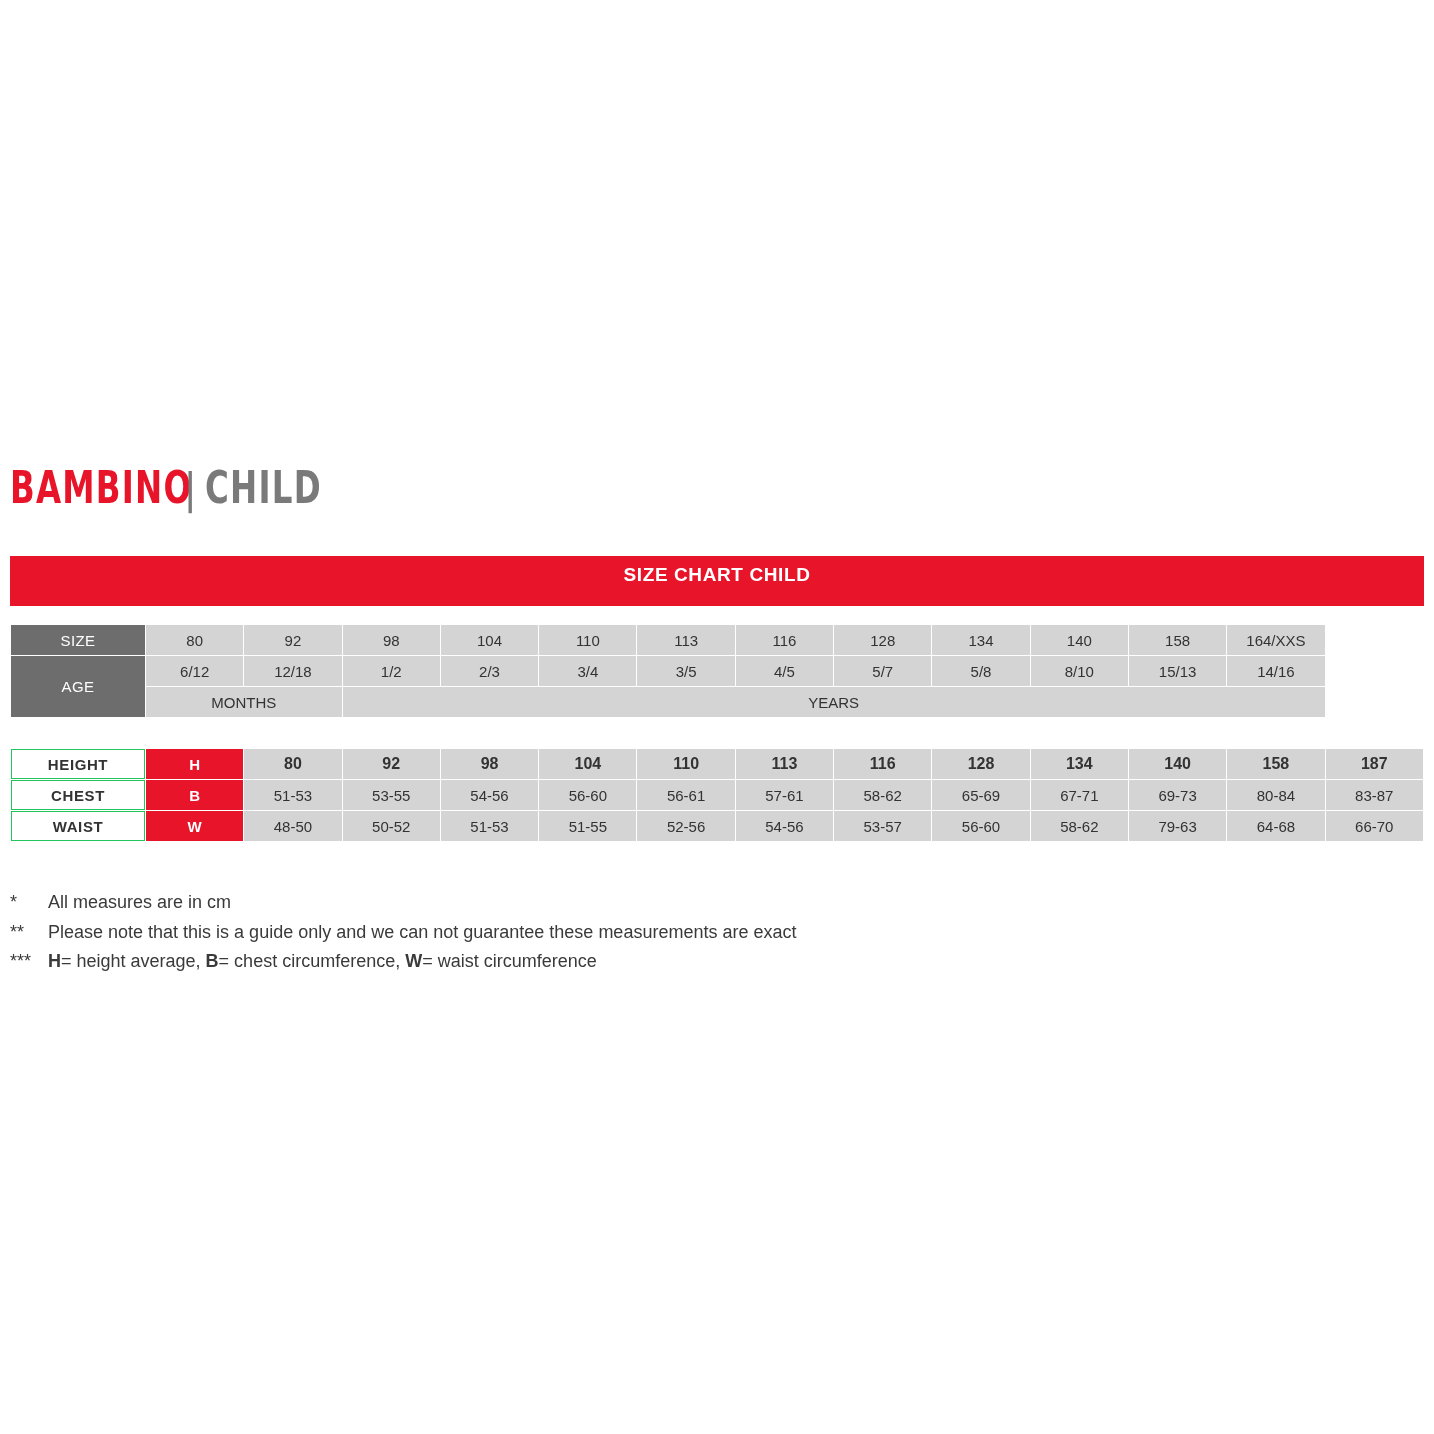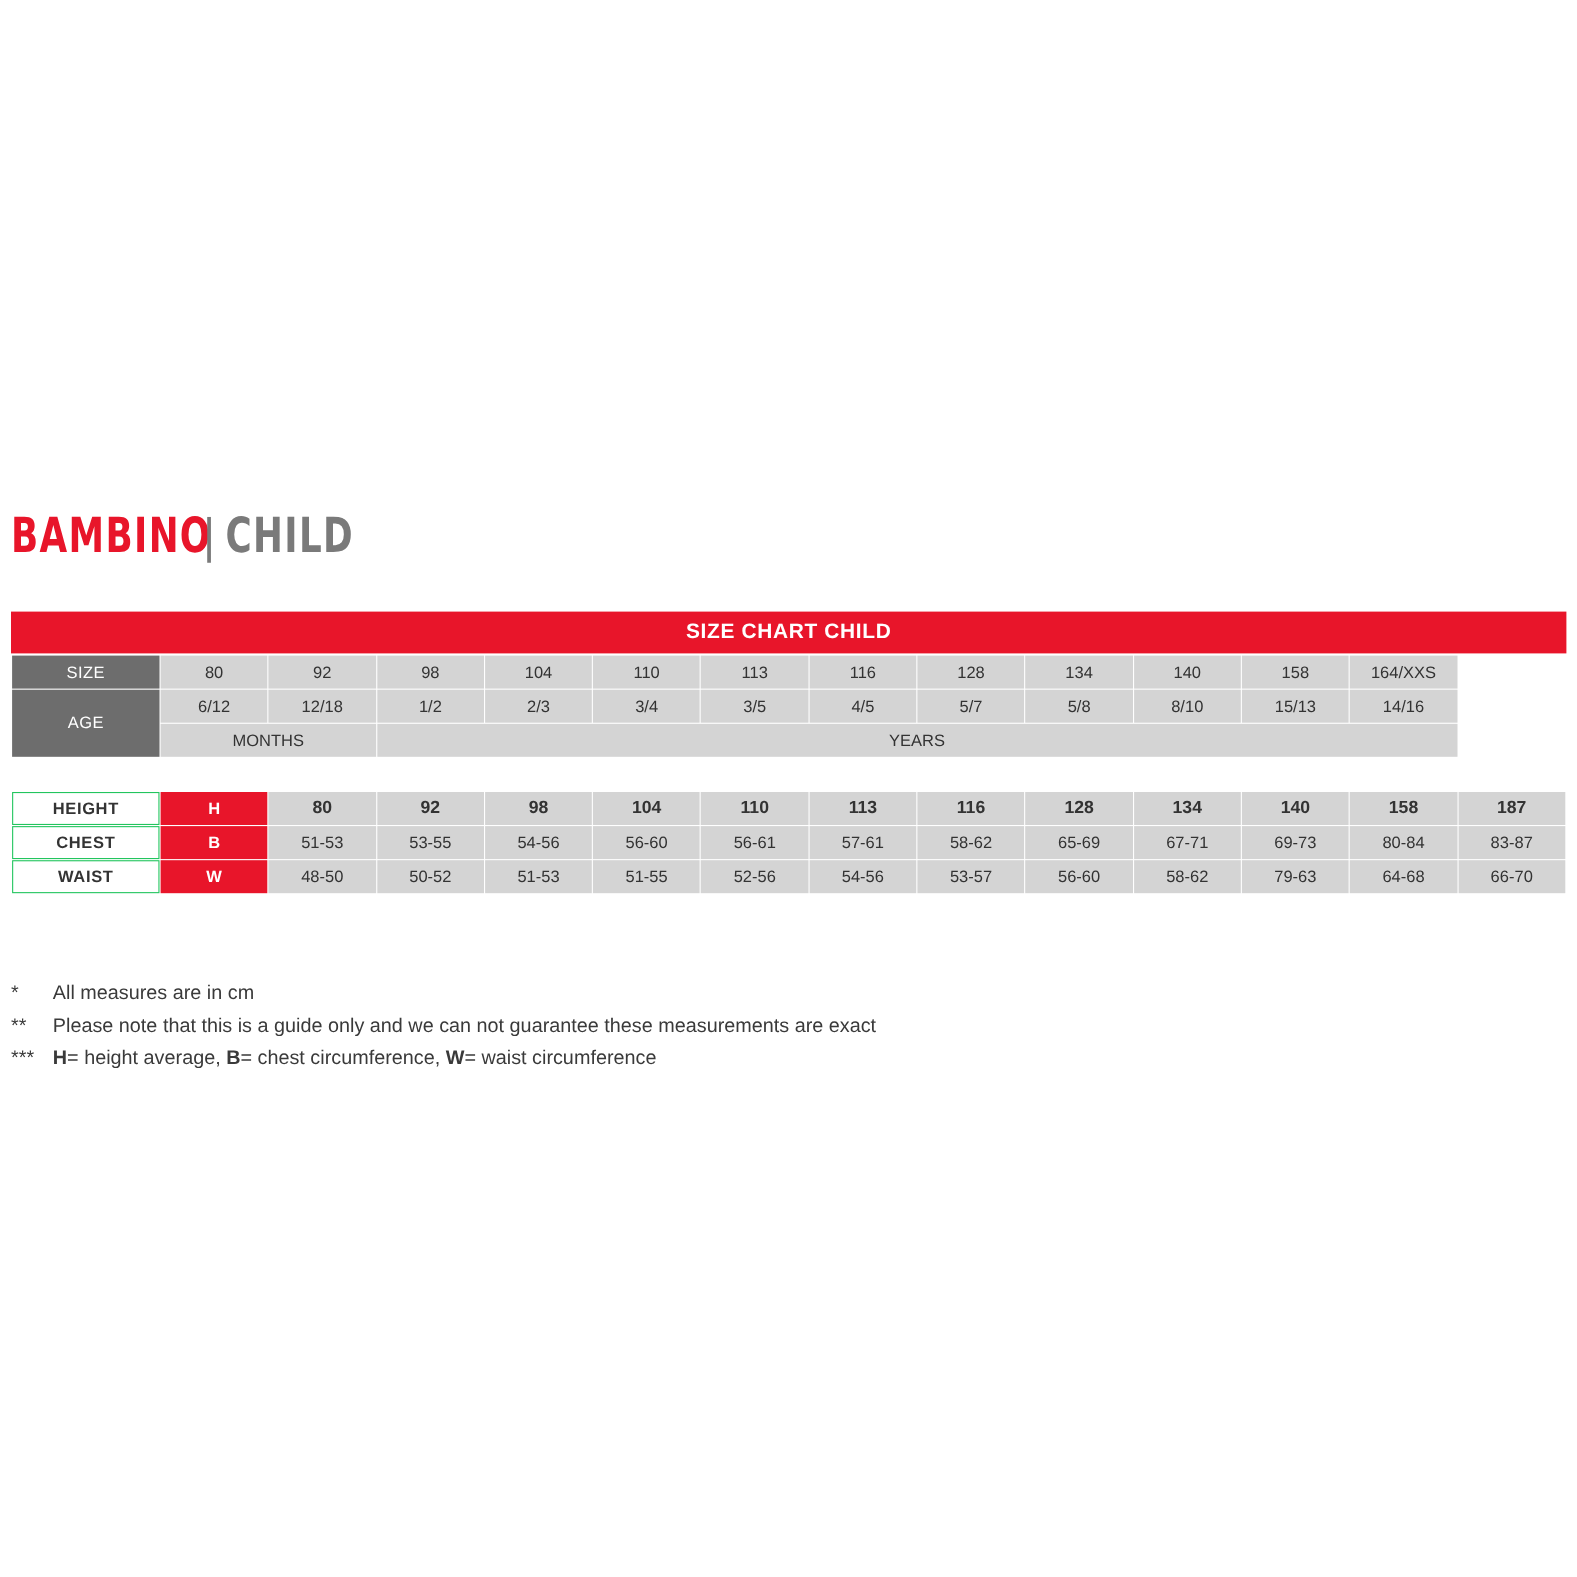--- a/index.html
+++ b/index.html
@@ -65,30 +65,30 @@
     width: 1414px;
   }
 
   .banner {
     background: #e8152a;
     color: #ffffff;
     text-align: center;
     font-size: 19px;
     font-weight: bold;
     letter-spacing: 0.6px;
-    padding: 9px 0 10px 0;
+    padding: 9px 0 22px 0;
     line-height: 1;
   }
 
   table.size-table {
     border-collapse: separate;
     border-spacing: 1px;
     width: 1414px;
     table-layout: fixed;
-    margin-top: 1px;
+    margin-top: 18px;
   }
   table.size-table td {
     padding: 0;
     height: 30px;
     text-align: center;
     font-size: 15px;
     color: #333333;
     background: #d4d4d4;
     vertical-align: middle;
   }

